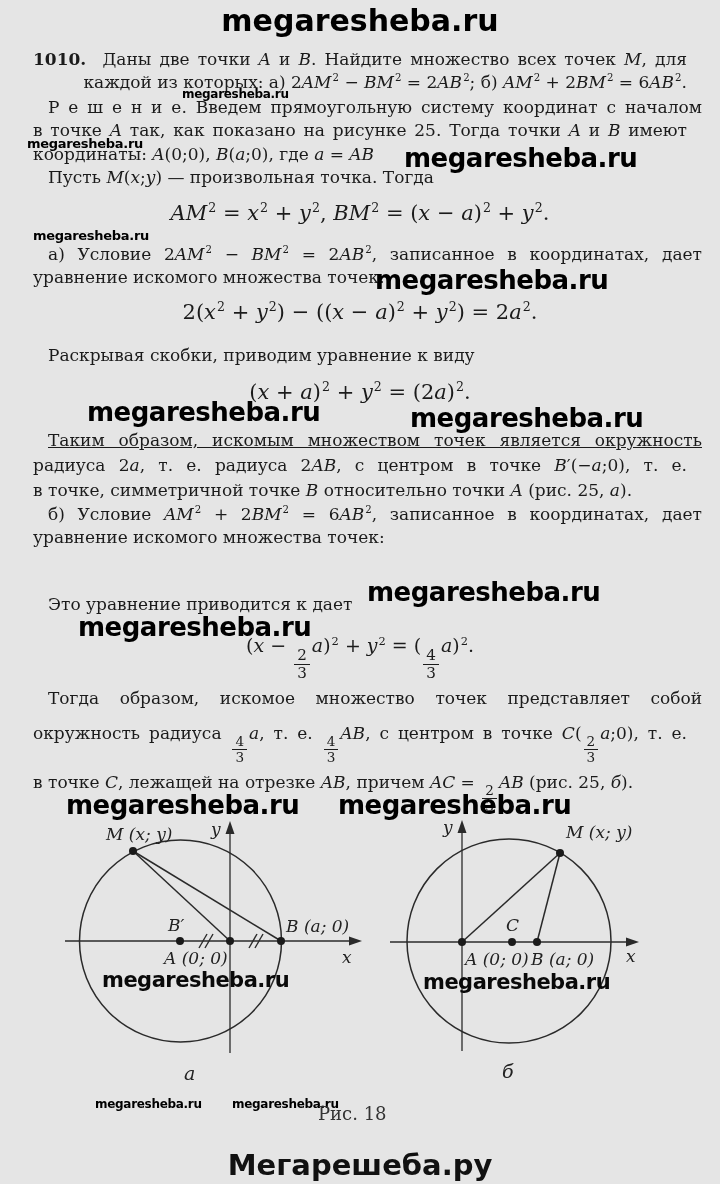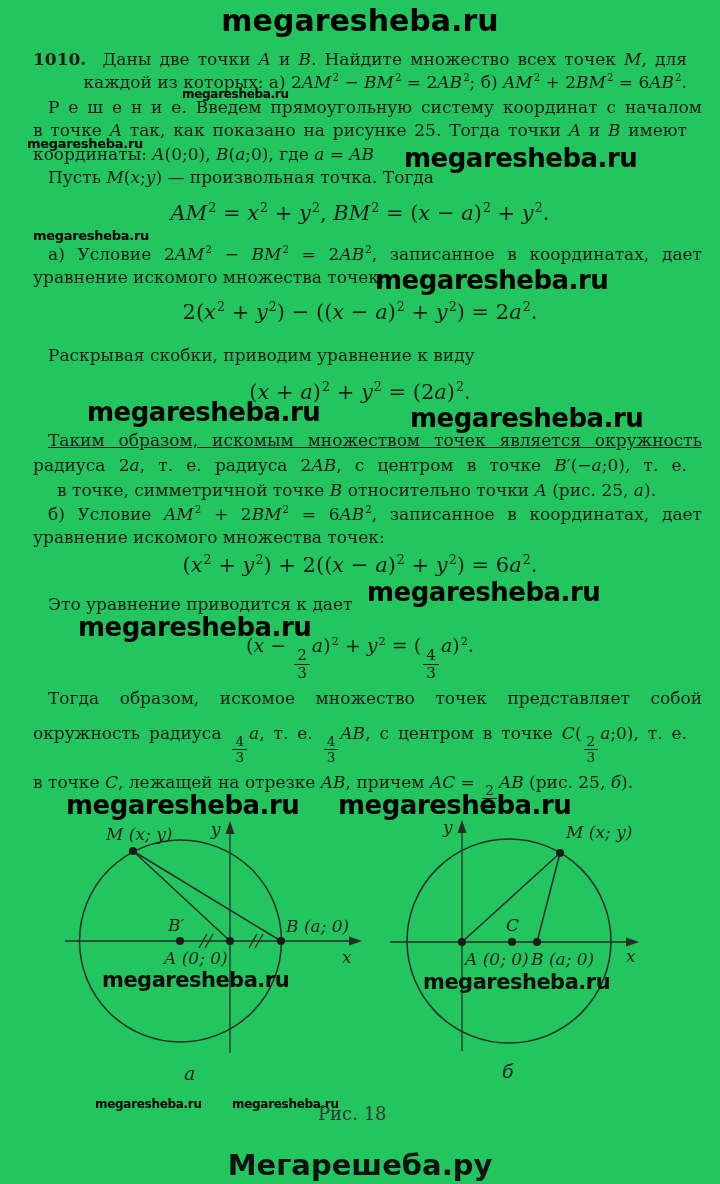--- a/index.html
+++ b/index.html
@@ -1,16 +1,16 @@
 <!DOCTYPE html>
 <html><head>
 <meta charset="utf-8">
 <style>
   html,body{margin:0;padding:0;background:#fff;}
-  #page{position:relative;width:720px;height:1184px;background:#22c55e;overflow:hidden;
+  #page{position:relative;width:720px;height:1184px;background:#e5e5e5;overflow:hidden;
         font-family:"DejaVu Serif",serif;color:#1b1b1b;}
   .ln{position:absolute;left:33px;width:654px;font-size:17px;line-height:23px;white-space:nowrap;}
   .ind{padding-left:15px;}
   .j{white-space:normal;text-align:justify;text-align-last:justify;}
   .fx{position:absolute;left:33px;width:654px;text-align:center;font-size:21px;line-height:26px;}
   sup{font-size:60%;line-height:0;vertical-align:super;margin-left:1px;}
   i{font-family:"DejaVu Serif",serif;font-style:italic;}
   .fr{display:inline-flex;flex-direction:column;align-items:center;vertical-align:-0.55em;
       font-size:0.8em;line-height:1.1;margin:0 2px;font-style:normal;}
   .fr .n{padding:0 3px;}
@@ -60,25 +60,24 @@
 
   <div class="ln ind" style="top:344px;">Раскрывая скобки, приводим уравнение к виду</div>
 
   <div class="fx" style="top:379px;">(<i>x</i> + <i>a</i>)<sup>2</sup> + <i>y</i><sup>2</sup> = (2<i>a</i>)<sup>2</sup>.</div>
 
   <div class="wm big" style="top:400px;left:87px;font-size:26px;">megaresheba.ru</div>
   <div class="wm big" style="top:406px;left:410px;font-size:26px;">megaresheba.ru</div>
 
   <div class="ln j ind" style="top:429px;text-decoration:underline;">Таким образом, искомым множеством точек является окружность</div>
   <div class="ln j" style="top:454px;">радиуса 2<i>a</i>, т. е. радиуса 2<i>AB</i>, с центром в точке <i>B</i>′(−<i>a</i>;0), т. е.</div>
-  <div class="ln" style="top:479px;margin-left:24px;">в точке, симметричной точке <i>B</i> относительно точки <i>A</i> (рис. 25, <i>а</i>).</div>
+  <div class="ln" style="top:479px;">в точке, симметричной точке <i>B</i> относительно точки <i>A</i> (рис. 25, <i>а</i>).</div>
   <div class="ln j ind" style="top:503px;">б) Условие <i>AM</i><sup>2</sup> + 2<i>BM</i><sup>2</sup> = 6<i>AB</i><sup>2</sup>, записанное в координатах, дает</div>
   <div class="ln" style="top:526px;">уравнение искомого множества точек:</div>
 
-  <div class="fx" style="top:552px;">(<i>x</i><sup>2</sup> + <i>y</i><sup>2</sup>) + 2((<i>x</i> − <i>a</i>)<sup>2</sup> + <i>y</i><sup>2</sup>) = 6<i>a</i><sup>2</sup>.</div>
 
   <div class="wm big" style="top:580px;left:367px;font-size:26px;">megaresheba.ru</div>
   <div class="ln ind" style="top:593px;">Это уравнение приводится к дает</div>
   <div class="wm big" style="top:615px;left:78px;font-size:26px;">megaresheba.ru</div>
 
   <div class="fx" style="top:632px;font-size:19px;">(<i>x</i> − <span class="fr">
         <span class="n">2</span>
         <span class="d">3</span>
       </span><i>a</i>)<sup>2</sup> + <i>y</i><sup>2</sup> = (<span class="fr">
         <span class="n">4</span>

